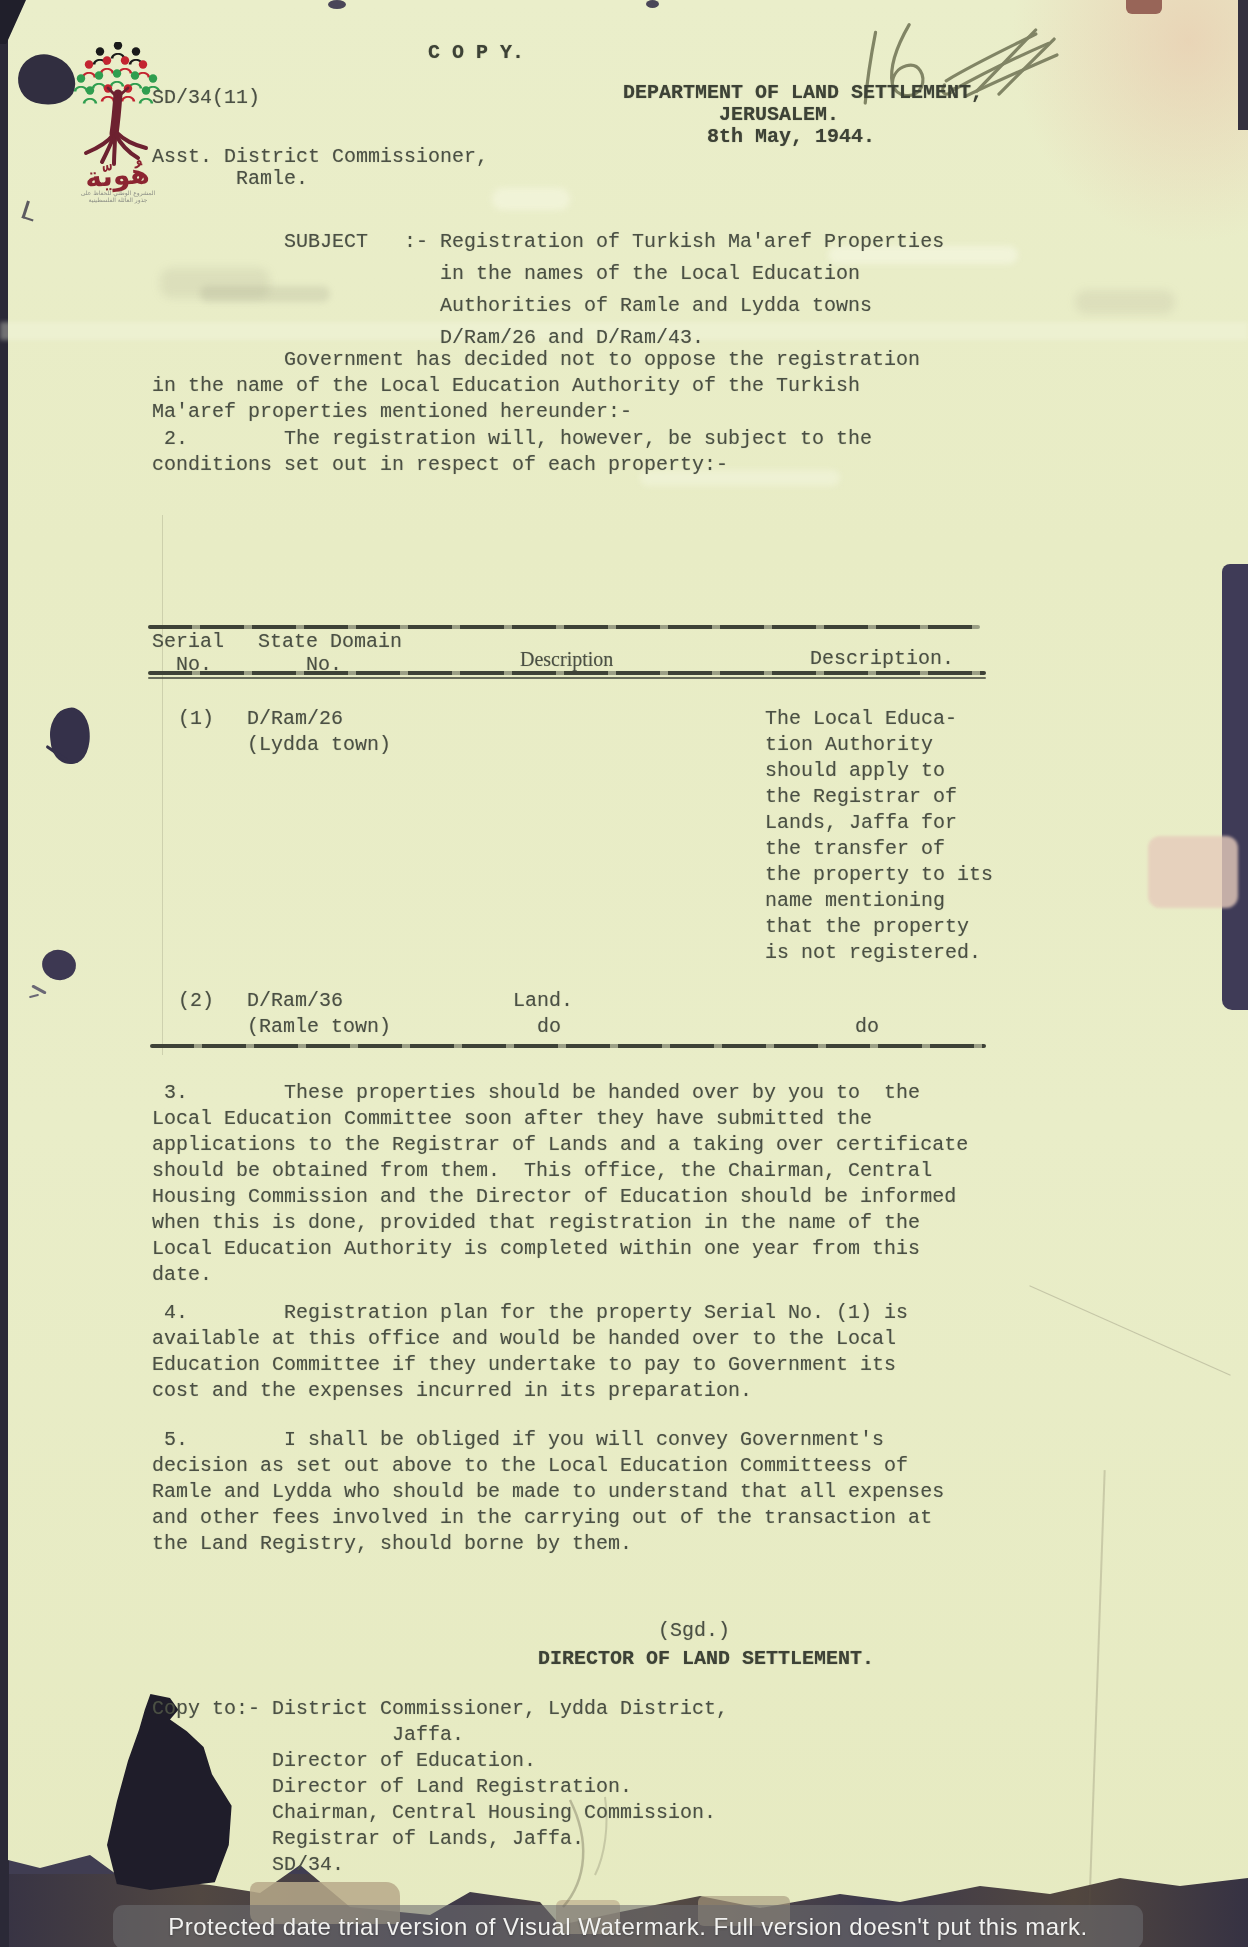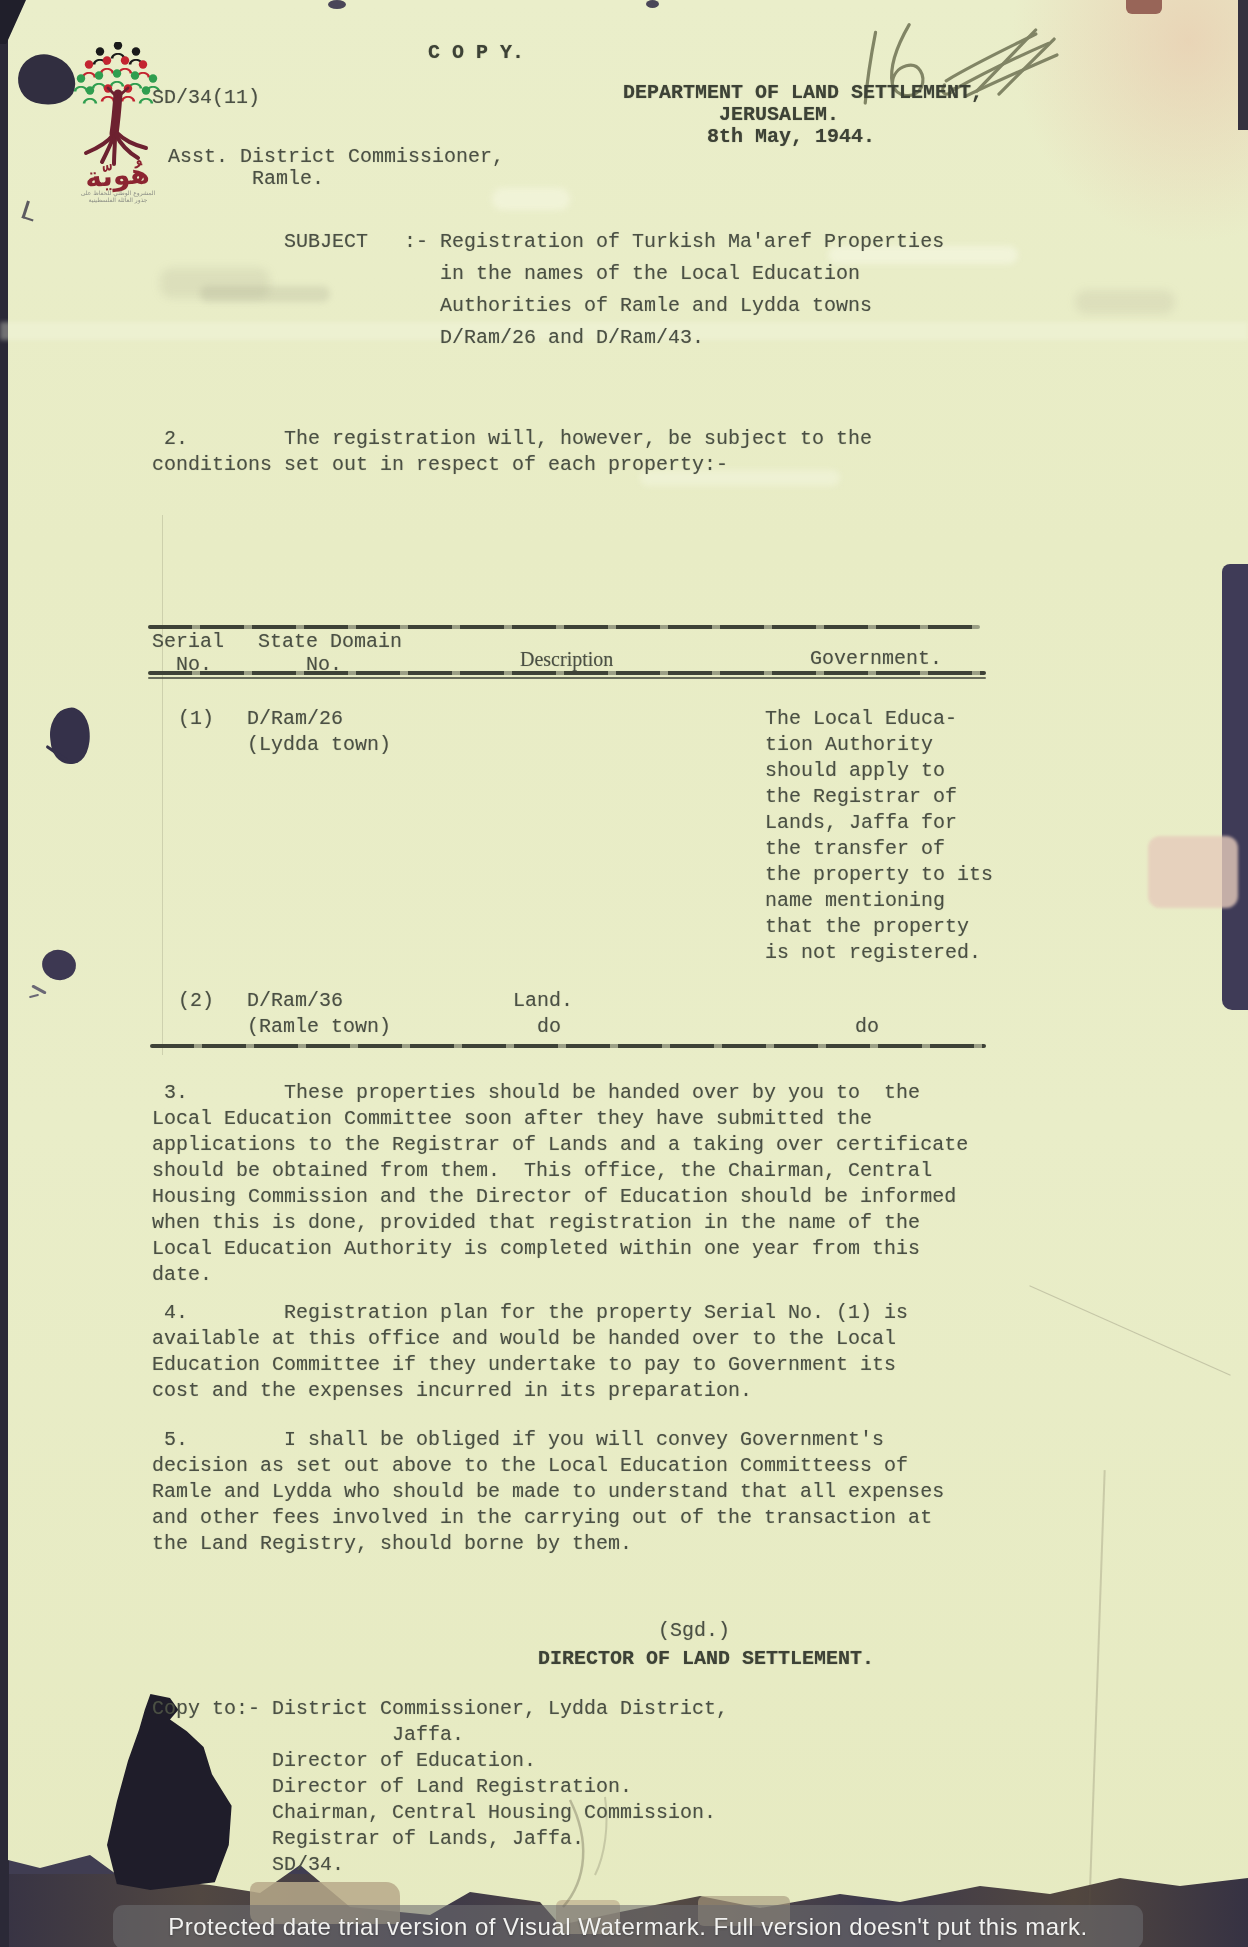--- a/index.html
+++ b/index.html
@@ -143,40 +143,43 @@
   </svg>
 
   <div class="type dark" style="left:428px;top:40px;">C O P Y.</div>
 
   <div class="type" style="left:152px;top:85px;">SD/34(11)</div>
 
   <div class="type dark lh22" style="left:623px;top:82px;">DEPARTMENT OF LAND SETTLEMENT,
         JERUSALEM.
        8th May, 1944.</div>
 
-  <div class="type lh22" style="left:152px;top:146px;margin-left:16px;">Asst. District Commissioner,
+  <div class="type lh22" style="left:152px;top:146px;">Asst. District Commissioner,
        Ramle.</div>
 
   <div class="type lh24" style="left:152px;top:226px;">           SUBJECT   :- Registration of Turkish Ma'aref Properties
                         in the names of the Local Education
                         Authorities of Ramle and Lydda towns
                         D/Ram/26 and D/Ram/43.</div>
 
+  <div class="type" style="left:152px;top:347px;">           Government has decided not to oppose the registration
+in the name of the Local Education Authority of the Turkish
+Ma'aref properties mentioned hereunder:-</div>
 
   <div class="type" style="left:152px;top:426px;"> 2.        The registration will, however, be subject to the
 conditions set out in respect of each property:-</div>
 
   <div class="rule" style="left:148px;top:625px;width:832px;"></div>
 
   <div class="type lh23" style="left:152px;top:630px;">Serial
   No.</div>
   <div class="type lh23" style="left:258px;top:630px;">State Domain
     No.</div>
   <div class="type" style="left:520px;top:646px;font-family:Liberation Serif, serif;">Description</div>
-  <div class="type" style="left:810px;top:646px;">Government.</div>
+  <div class="type" style="left:810px;top:646px;">Description.</div>
 
   <div class="rule" style="left:148px;top:671px;width:838px;"></div>
   <div class="rule-thin" style="left:148px;top:677px;width:838px;"></div>
 
   <div class="type" style="left:178px;top:706px;">(1)</div>
   <div class="type" style="left:247px;top:706px;">D/Ram/26
 (Lydda town)</div>
   <div class="type" style="left:765px;top:706px;">The Local Educa-
 tion Authority
 should apply to

